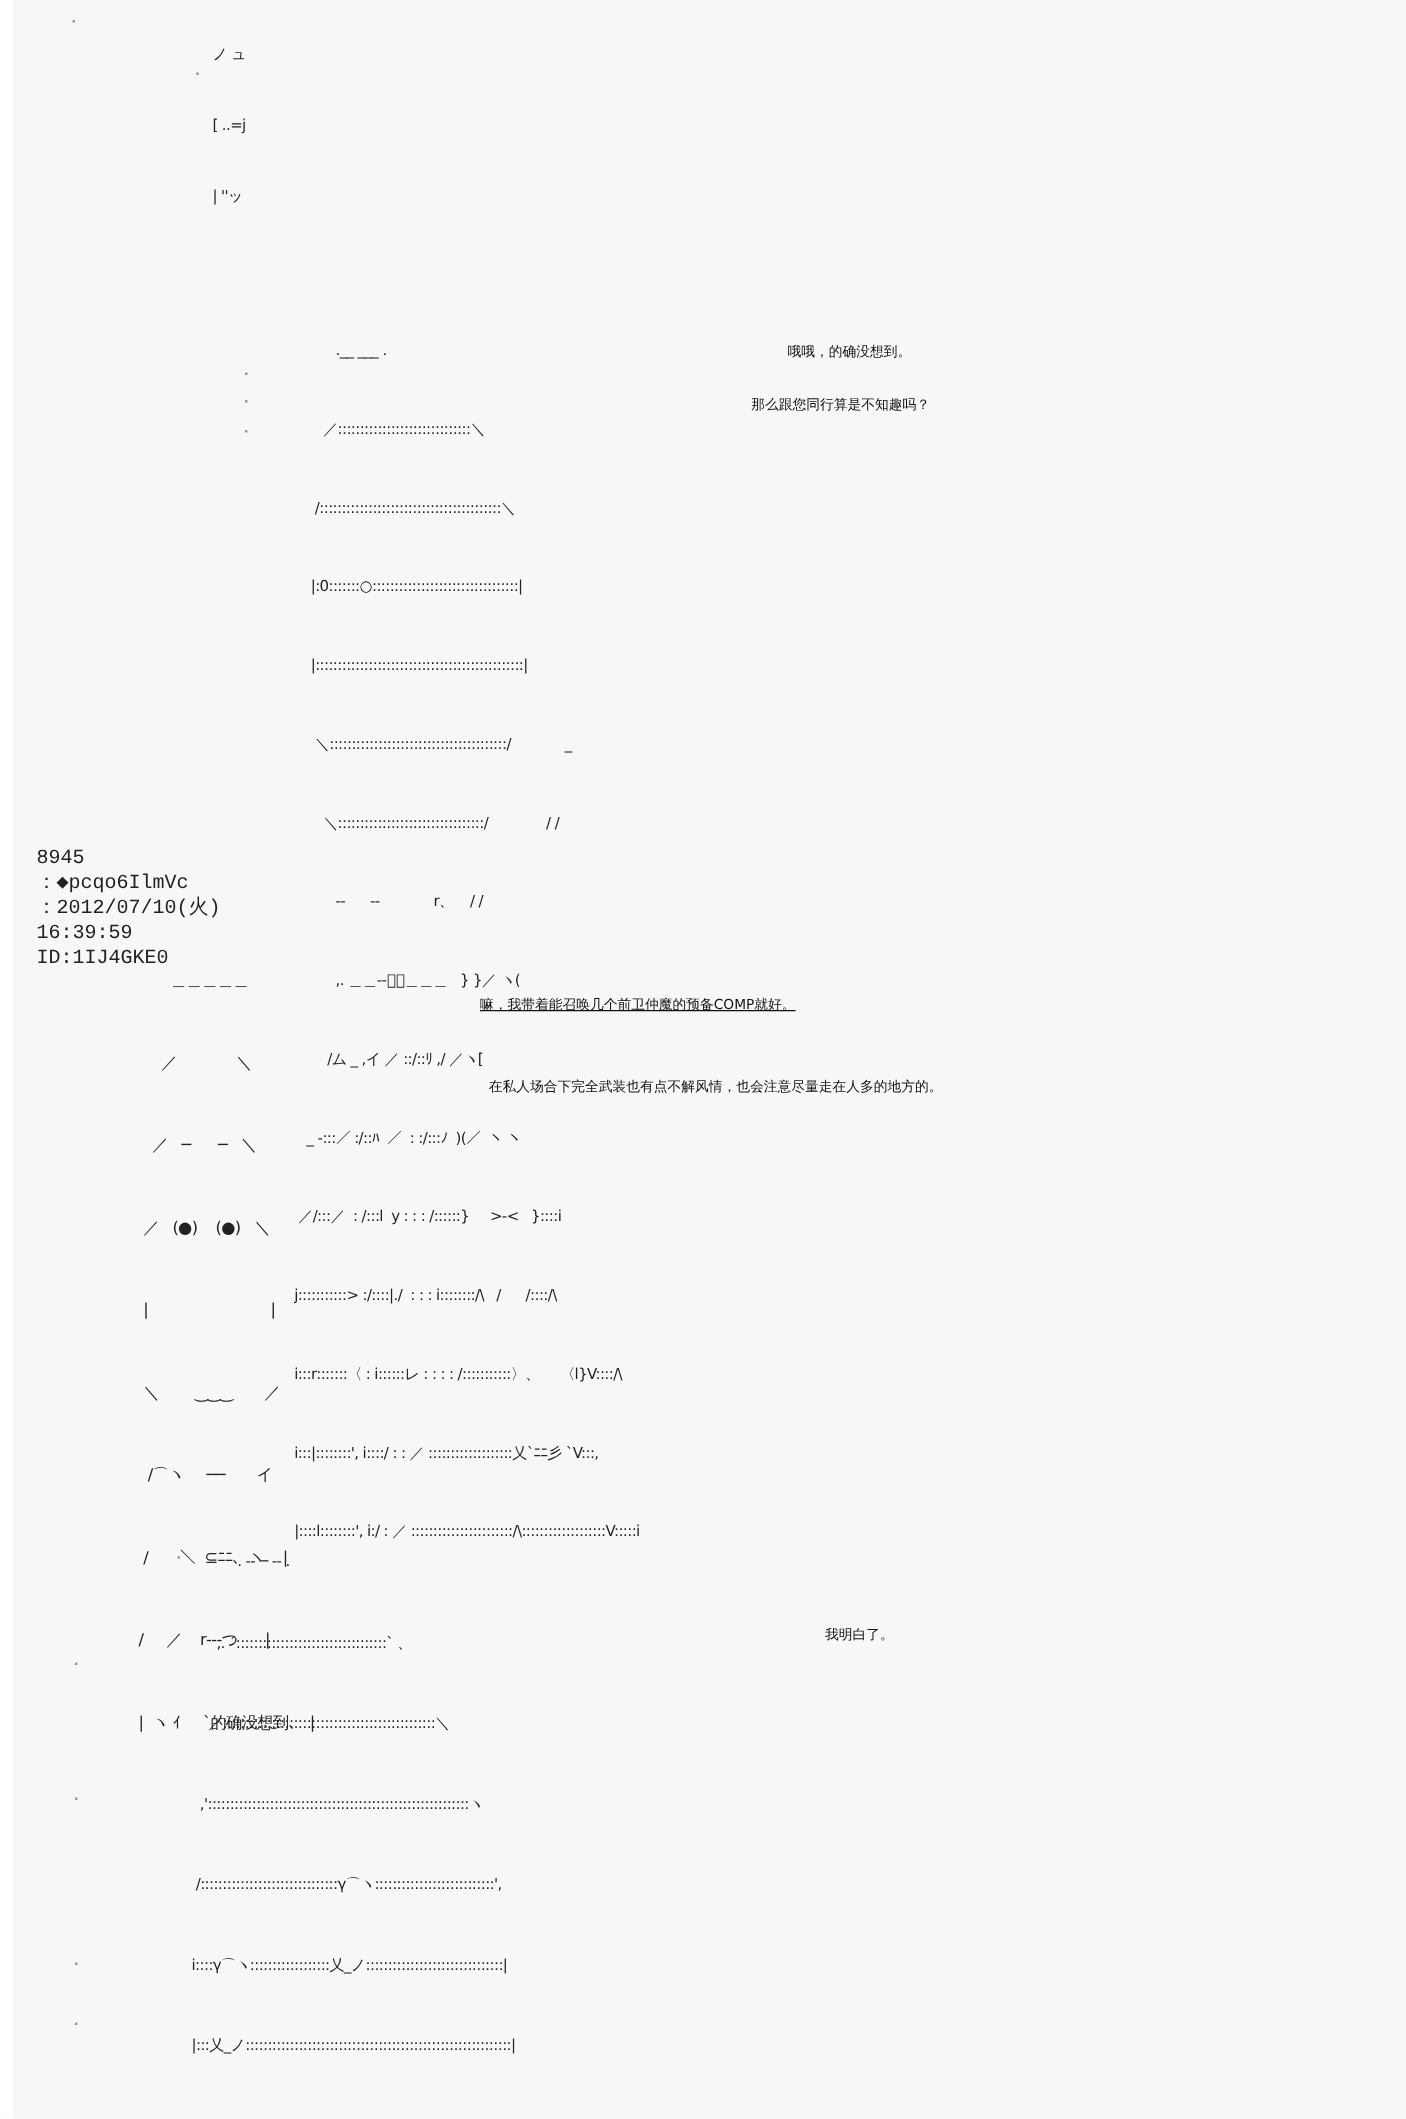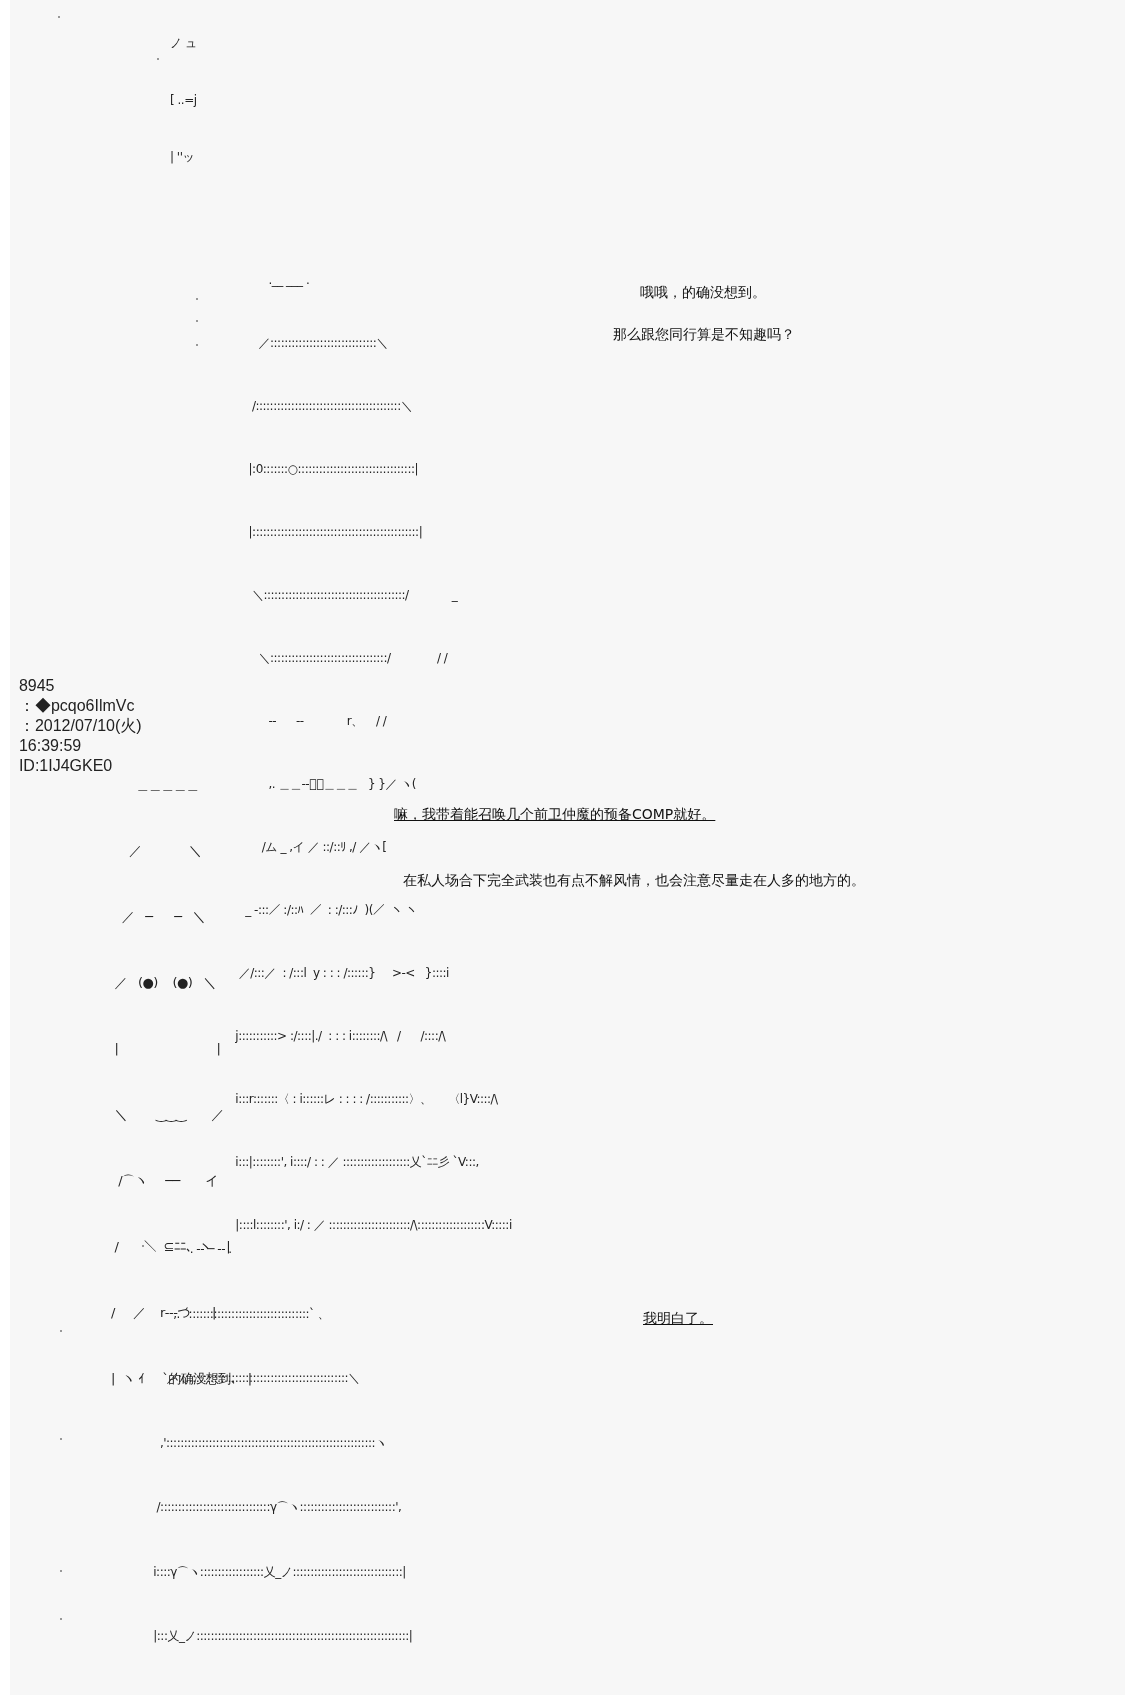--- a/index.html
+++ b/index.html
@@ -10,26 +10,26 @@
     color:#111;
   }
   .left-strip { position:absolute; left:0; top:0; width:10px; height:1695px; background:#ffffff; }
   .aa {
     position:absolute; margin:0; white-space:pre;
     font-family:"DejaVu Sans", sans-serif;
     font-size:12px; line-height:21px; color:#222;
     letter-spacing:-0.5px;
   }
   .dialog {
-    position:absolute; margin:18px; white-space:pre;
-    font-size:14px; line-height:20px; color:#111;
+    position:absolute; margin:8px; white-space:pre;
+    font-size:11px; line-height:20px; color:#111;
   }
   .post-header {
     position:absolute; left:10px; top:656px; white-space:pre;
-    font-family:Liberation Sans, sans-serif;
+    font-family:Liberation Mono, monospace;
     font-size:16px; line-height:20px; color:#222;
   }
   .stray { position:absolute; width:2px; height:2px; background:#999; }
 </style>
 </head>
 <body>
 
 <div class="left-strip"></div>
 
 <div class="aa" style="left:170px; top:-4px; line-height:19px;">
@@ -111,14 +111,14 @@
     
     
     
     
   </div>
   <div class="stray" style="left:142px; top:1245px;"></div>
   <div class="stray" style="left:60px; top:1330px;"></div>
   <div class="stray" style="left:60px; top:1438px;"></div>
   <div class="stray" style="left:60px; top:1570px;"></div>
   <div class="stray" style="left:60px; top:1618px;"></div>
-  <div class="dialog" style="left:625px; top:1290px;text-decoration:underline;">我明白了。</div>
+  <div class="dialog" style="left:652px; top:1290px;">我明白了。</div>
 </div>
 
 </body></html>

